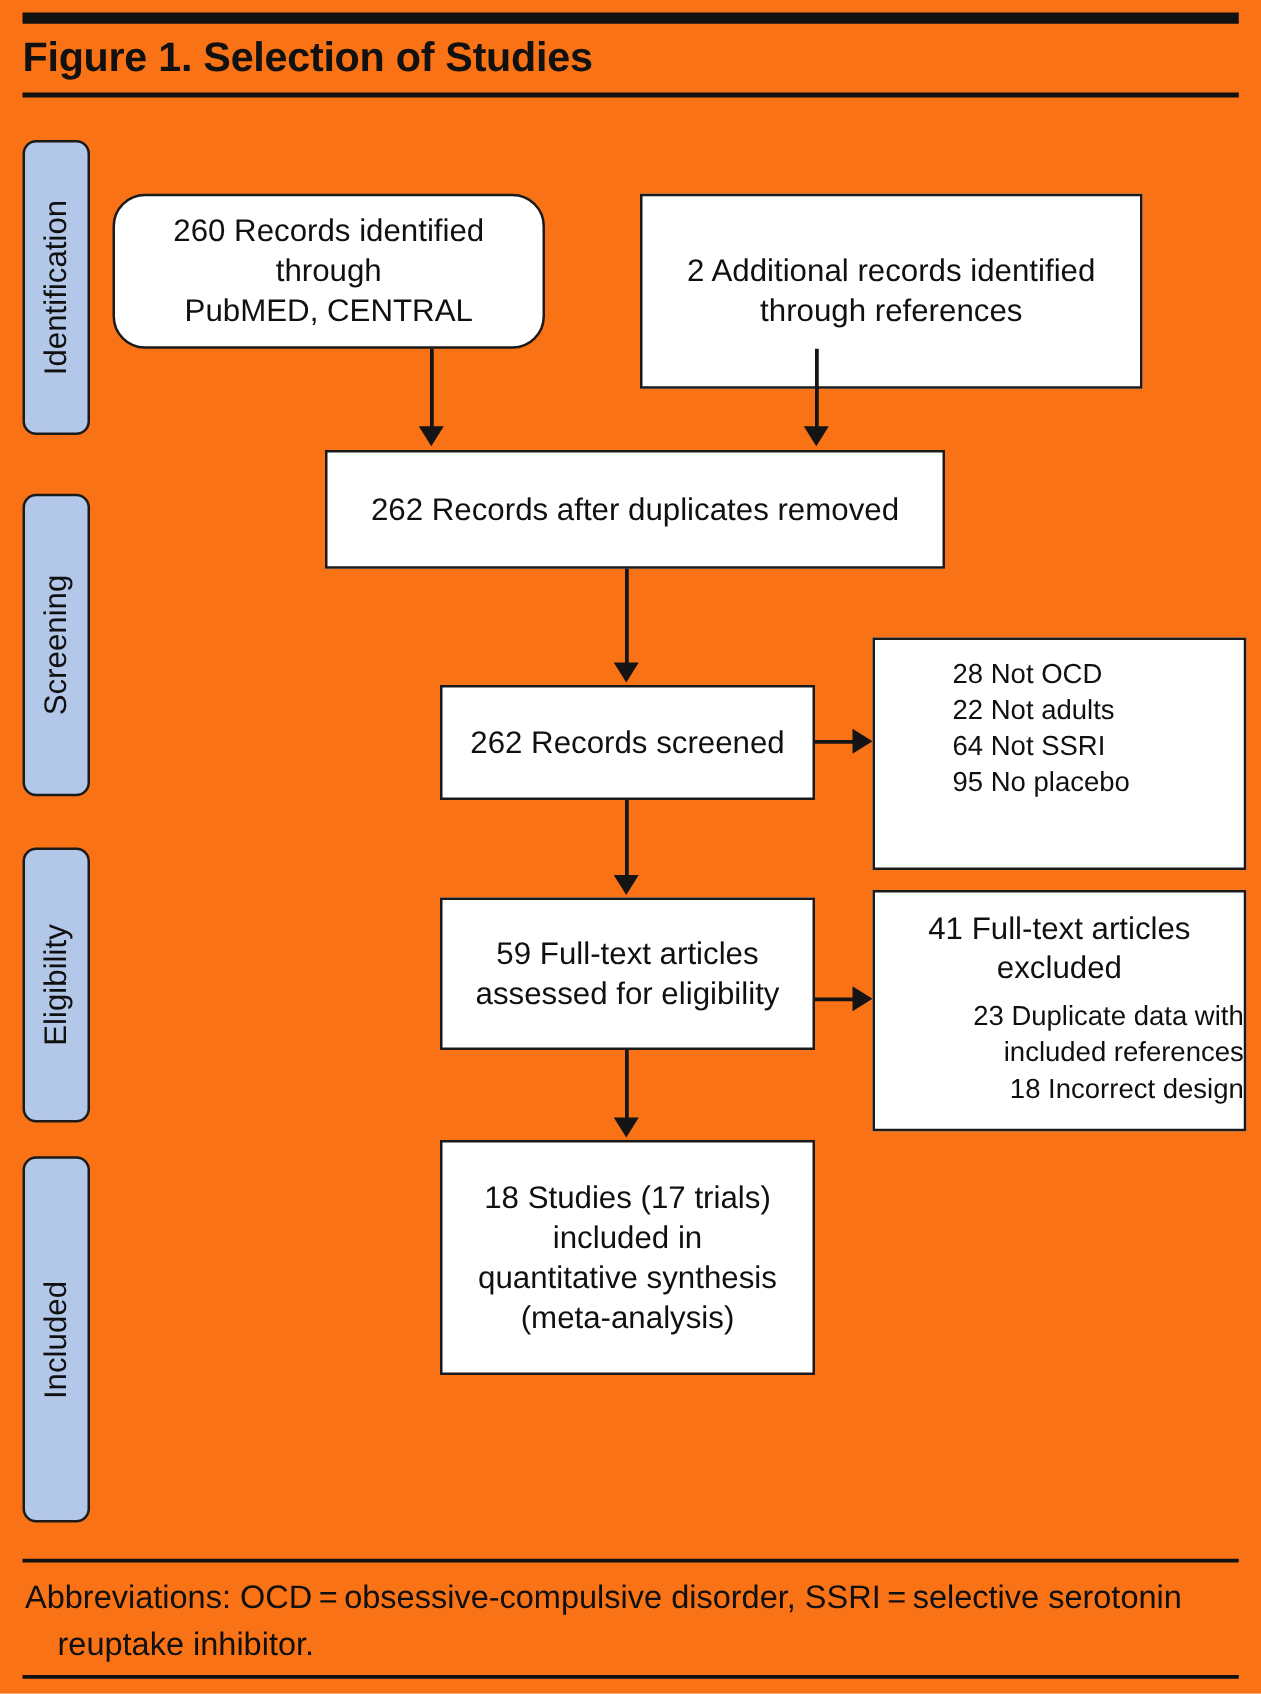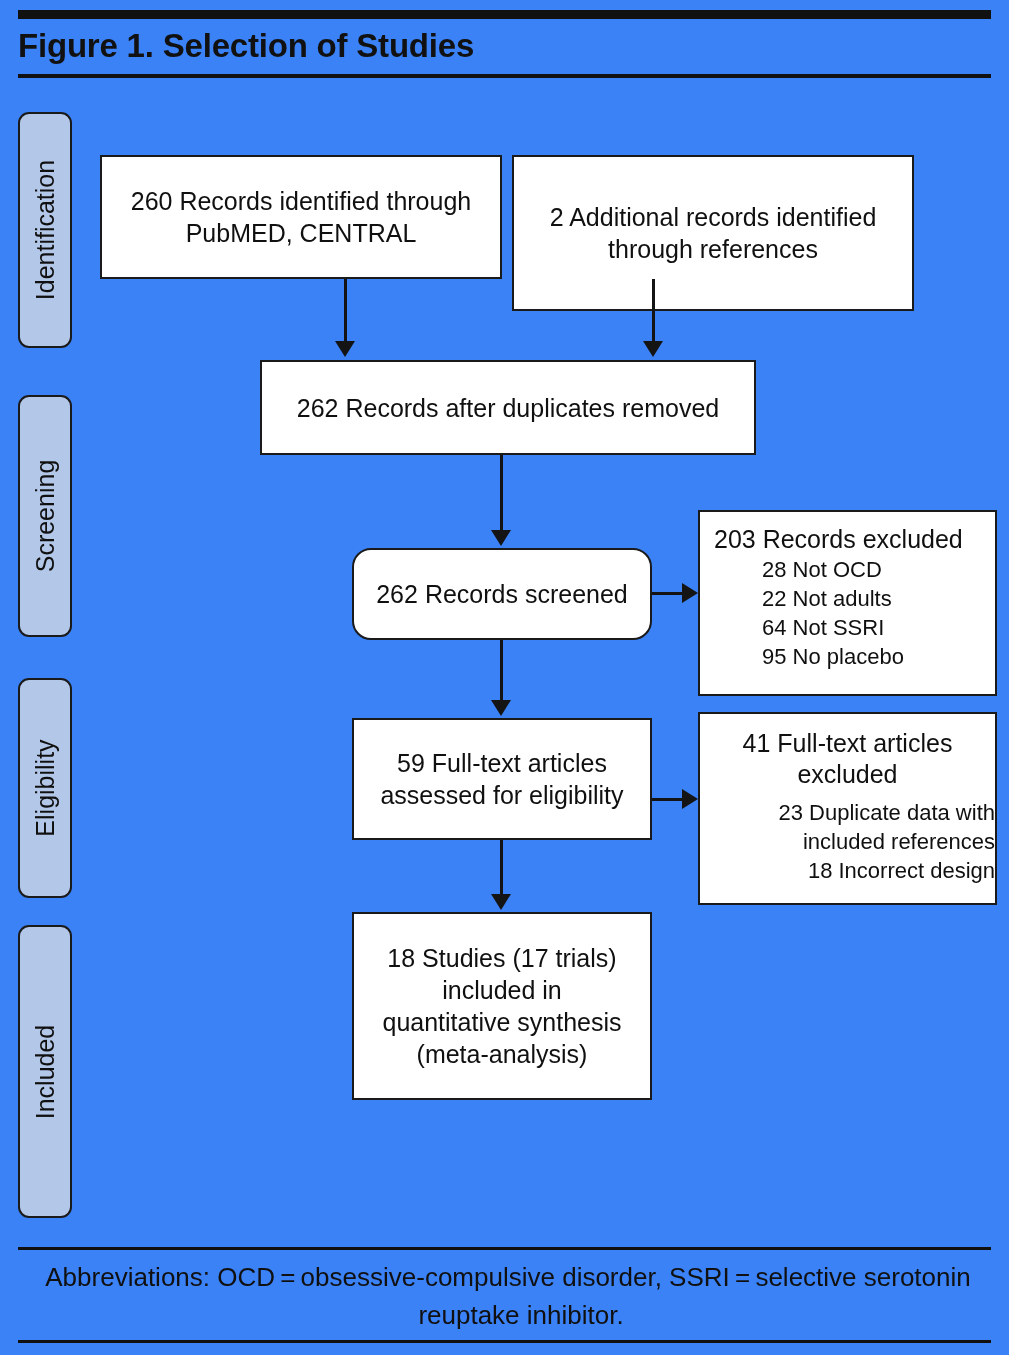--- a/index.html
+++ b/index.html
@@ -10,21 +10,21 @@
   }
   body {
     font-family: "Liberation Sans", sans-serif;
     color: #0a0a0a;
   }
   #figure-root {
     position: relative;
     width: 1009px;
     height: 1355px;
     overflow: hidden;
-    background: #3b82f6;
+    background: #f97316;
   }
 
   
   .top-rule {
     position: absolute;
     left: 18px;
     top: 10px;
     width: 973px;
     height: 9px;
     background: #111111;
@@ -170,21 +170,20 @@
   .footnote {
     position: absolute;
     left: 20px;
     top: 1258px;
     width: 950px;
     font-size: 26px;
     line-height: 38px;
     color: #101010;
     padding-left: 26px;
     text-indent: -26px;
-    text-align: center;
   }
   .foot-rule-bottom {
     position: absolute;
     left: 18px;
     top: 1340px;
     width: 973px;
     height: 3px;
     background: #111111;
   }
 </style>
@@ -203,21 +202,21 @@
   <div class="stage-pill" style="top:395px; height:242px;">
     <span class="stage-label">Screening</span>
   </div>
   <div class="stage-pill" style="top:678px; height:220px;">
     <span class="stage-label">Eligibility</span>
   </div>
   <div class="stage-pill" style="top:925px; height:293px;">
     <span class="stage-label">Included</span>
   </div>
 
-  <div class="flow-box" style="left:100px; top:155px; width:402px; height:124px;">
+  <div class="flow-box" style="left:90px; top:155px; width:346px; height:124px;border-radius:26px;">
     <div class="box-text">260 Records identified through</div>
     <div class="box-text">PubMED, CENTRAL</div>
   </div>
 
   <div class="flow-box" style="left:512px; top:155px; width:402px; height:156px;">
     <div class="box-text">2 Additional records identified</div>
     <div class="box-text">through references</div>
   </div>
 
   <div class="v-line" style="left:344px; top:279px; height:64px;"></div>
@@ -225,29 +224,28 @@
   <div class="v-line" style="left:652px; top:279px; height:64px;"></div>
   <div class="arrow-down" style="left:643px; top:341px;"></div>
 
   <div class="flow-box" style="left:260px; top:360px; width:496px; height:95px;">
     <div class="box-text">262 Records after duplicates removed</div>
   </div>
 
   <div class="v-line" style="left:500px; top:455px; height:76px;"></div>
   <div class="arrow-down" style="left:491px; top:530px;"></div>
 
-  <div class="flow-box" style="left:352px; top:548px; width:300px; height:92px;border-radius:19px;">
+  <div class="flow-box" style="left:352px; top:548px; width:300px; height:92px;">
     <div class="box-text">262 Records screened</div>
   </div>
 
   <div class="h-line" style="left:652px; top:592px; width:34px;"></div>
   <div class="arrow-right" style="left:682px; top:583px;"></div>
 
   <div class="excl-box" style="left:698px; top:510px; width:299px; height:186px; padding-top:12px;">
-    <div class="excl-head left">203 Records excluded</div>
     <ul class="excl-list indent" style="">
       <li>28 Not OCD</li>
       <li>22 Not adults</li>
       <li>64 Not SSRI</li>
       <li>95 No placebo</li>
     </ul>
   </div>
 
   <div class="v-line" style="left:500px; top:640px; height:62px;"></div>
   <div class="arrow-down" style="left:491px; top:700px;"></div>

